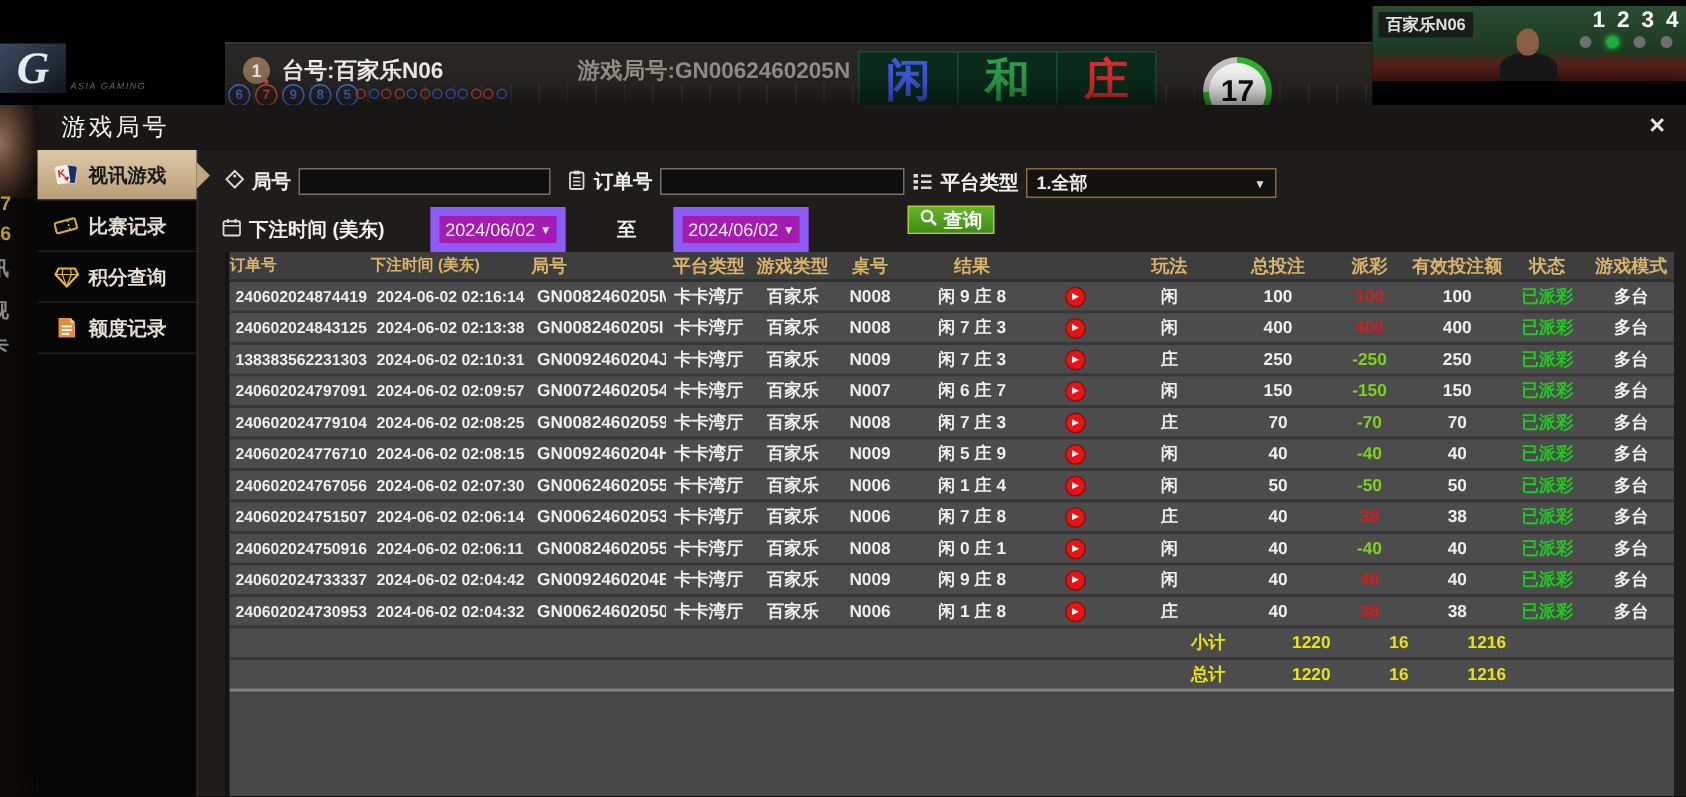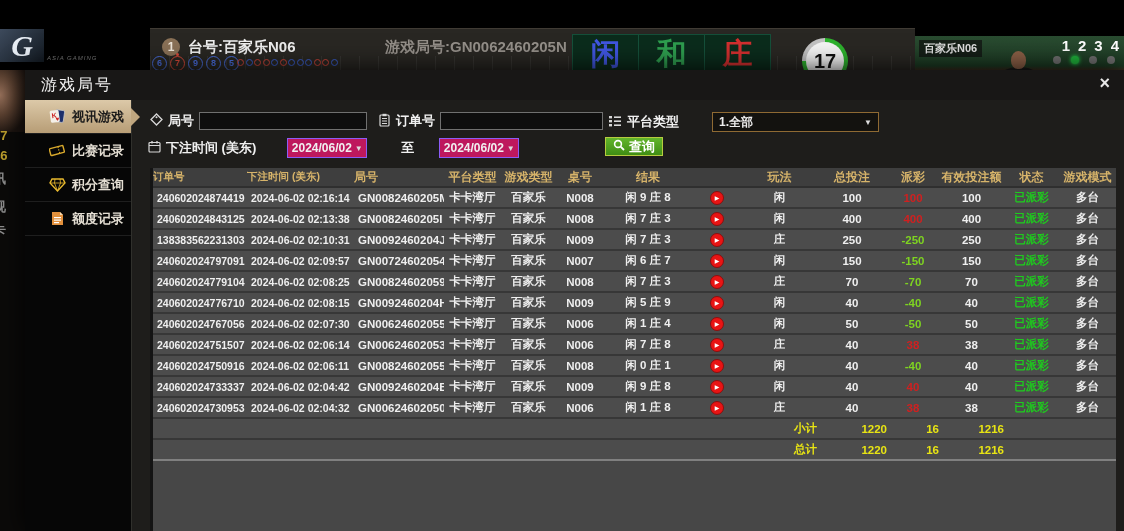--- a/index.html
+++ b/index.html
@@ -33,21 +33,21 @@
   .bet-panels{position:absolute;left:572px;top:34px;display:flex;}
   .panel{width:65px;height:36px;background:#0b2c1c;border:1px solid #15503a;margin-right:-1px;
     overflow:hidden;display:flex;align-items:flex-start;justify-content:center;cursor:pointer;}
   .panel span{font-size:30px;font-weight:bold;line-height:1.2;margin-top:1px;}
 
   .timer{position:absolute;left:802px;top:38px;width:46px;height:46px;border-radius:50%;
     background:conic-gradient(#2db22d 0 75%,#c2c2c2 75% 100%);display:flex;align-items:center;justify-content:center;}
   .timer span{width:38px;height:38px;border-radius:50%;background:#f5f5f5;color:#111;
     font-size:20px;font-weight:bold;text-align:center;line-height:38px;}
 
-  .video{position:absolute;left:915px;top:36px;width:209px;height:50px;overflow:hidden;cursor:pointer;
+  .video{position:absolute;left:915px;top:4px;width:209px;height:50px;overflow:hidden;cursor:pointer;
     background:linear-gradient(180deg,#2a4c31 0,#1c3a23 30px,#57201a 38px,#3c120e 50px);}
   .dealer-head{position:absolute;left:96px;top:15px;width:15px;height:18px;border-radius:50% 50% 45% 45%;background:#8a5f46;}
   .dealer-body{position:absolute;left:85px;top:31px;width:38px;height:19px;border-radius:50% 50% 0 0;background:#181818;}
   .video-label{position:absolute;left:4px;top:4px;background:rgba(15,15,15,.7);color:#e0e0e0;font-size:11px;font-weight:bold;padding:1px 5px;}
   .cam-nums{position:absolute;right:5px;top:1px;display:flex;gap:8px;color:#fff;font-weight:bold;font-size:15px;}
   .cam-dots{position:absolute;right:9px;top:20px;display:flex;gap:10px;}
   .cam-dot{width:8px;height:8px;border-radius:50%;background:#6f6f6f;}
   .cam-dot.active{background:#1fae3a;box-shadow:0 0 4px #2f5;}
 
   .left-strip{position:absolute;left:0;top:70px;width:25px;height:461px;background:#0b0a09;overflow:hidden;}
@@ -58,35 +58,35 @@
   
   .modal{position:absolute;left:25px;top:70px;width:1099px;height:461px;background:#1e1d1b;
     box-shadow:0 0 25px rgba(0,0,0,.9);z-index:10;}
   .modal-header{position:relative;height:30px;background:#181716;}
   .modal-title{position:absolute;left:16px;top:5px;font-size:16px;color:#f2f2f2;letter-spacing:2px;}
   .modal-close{position:absolute;right:14px;top:3px;font-size:18px;color:#e8e8e8;cursor:pointer;font-weight:bold;}
   .modal-body{display:flex;height:431px;}
 
   .sidebar{width:106px;background:#060606;border-right:1px solid #30302c;}
   .sb-item{height:33px;border-bottom:1px solid #1e1e1e;display:flex;align-items:center;
-    padding-left:23px;gap:6px;color:#e3ddd2;font-size:13px;font-weight:bold;position:relative;cursor:pointer;}
+    padding-left:10px;gap:6px;color:#e3ddd2;font-size:13px;font-weight:bold;position:relative;cursor:pointer;}
   .sb-item.active{background:linear-gradient(180deg,#dcc9a8,#b79d76);color:#1a1a1a;}
   .sb-item.active::after{content:'';position:absolute;right:-9px;top:50%;margin-top:-9px;
     border-left:9px solid #bfa67f;border-top:9px solid transparent;border-bottom:9px solid transparent;z-index:5;}
   .sb-icon{display:inline-flex;width:18px;justify-content:center;}
 
   .content{position:relative;flex:1;}
   .fg{position:absolute;display:flex;align-items:center;gap:5px;}
   .f-label{color:#f0f0f0;font-size:13px;font-weight:bold;display:flex;align-items:center;gap:5px;white-space:nowrap;}
   .f-input{width:160px;height:16px;background:#0e0e0e;border:1px solid #707070;color:#ddd;font-size:12px;padding:0 3px;}
   .f-input.order{width:155px;}
   .select{width:153px;height:18px;background:#13120f;border:1px solid #8f6a33;color:#eee;font-size:12px;font-weight:bold;
-    display:flex;align-items:center;justify-content:space-between;padding:0 6px;cursor:pointer;margin-left:28px;}
+    display:flex;align-items:center;justify-content:space-between;padding:0 6px;cursor:pointer;}
   .arrow{font-size:8px;color:#ddd;}
-  .date{width:78px;height:18px;background:#be185d;border:1px solid #8b5cf6;color:#f0f0f0;font-size:12px;font-weight:bold;
+  .date{width:78px;height:18px;background:#a21caf;border:6px solid #8b5cf6;color:#f0f0f0;font-size:12px;font-weight:normal;
     display:flex;align-items:center;justify-content:center;gap:3px;cursor:pointer;}
   .to-label{color:#f0f0f0;font-size:13px;font-weight:bold;}
   .query-btn{height:19px;padding:0 7px;background:linear-gradient(180deg,#63b52c,#3f8d14);border:1px solid #b6cc3f;
     color:#fff;font-size:13px;font-weight:bold;display:flex;align-items:center;gap:4px;cursor:pointer;}
 
   .bet-table{position:absolute;left:18px;top:68px;width:966px;bottom:0;background:#474747;
     border-left:3px solid #141414;box-sizing:border-box;overflow:hidden;}
   .t-row{display:grid;grid-template-columns:94px 107px 90px 57px 55px 48px 88px 50px 75px 70px 52px 65px 55px 57px;
     height:19px;border-bottom:2px solid #373737;align-items:center;background:#4c4c4c;
     color:#efefef;font-size:11.5px;font-weight:bold;}

